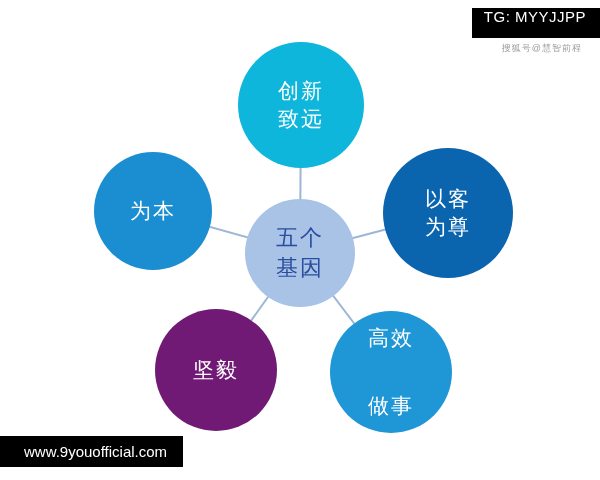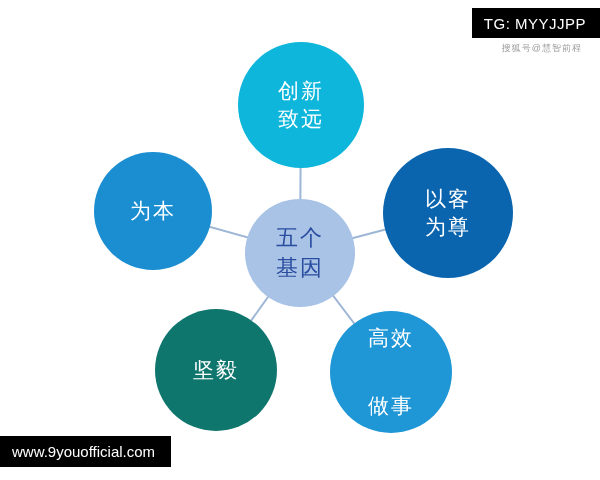--- a/index.html
+++ b/index.html
@@ -31,33 +31,33 @@
 
   .node-center{
     left:245px;top:199px;width:110px;height:108px;
     font-size:22px;letter-spacing:2px;
   }
 
   
   .tg-box{
     position:absolute;right:0;top:8px;height:30px;
     background:#000000;color:#ffffff;
-    display:flex;align-items:center;
+    display:flex;align-items:flex-start;
     padding:0 14px 0 12px;
     font-size:15px;letter-spacing:0.5px;
   }
   .sohu-mark{
     position:absolute;right:18px;top:42px;
     font-size:9px;color:#9a9a9a;letter-spacing:1px;margin-left:40px;
   }
   .site-bar{
     position:absolute;left:0;bottom:13px;height:31px;
     background:#000000;color:#ffffff;
     display:flex;align-items:center;
-    padding:0 16px 0 12px;
+    padding:0 16px 0 24px;
     font-size:15px;
   }
 </style>
 </head>
 <body>
 
 <div class="stage">
 
   <svg class="connectors" aria-hidden="true">
     <line x1="300" y1="252" x2="301" y2="105"></line>
@@ -74,21 +74,21 @@
 
   <div class="node node-right" style="background: rgb(10, 100, 174);">
     <span>以客</span>
     <span>为尊</span>
   </div>
 
   <div class="node node-left" style="background: rgb(27, 142, 210);">
     <span>为本</span>
   </div>
 
-  <div class="node node-bleft" style="background: #0f766e;">
+  <div class="node node-bleft" style="background: #701a75;">
     <span>坚毅</span>
   </div>
 
   <div class="node node-bright" style="background: rgb(31, 151, 214);">
     <span>高效</span>
     <span>做事</span>
   </div>
 
   <div class="node node-center" style="background: rgb(169, 195, 230); color: rgb(43, 77, 160); text-align: center;">
     <span>五个</span>

